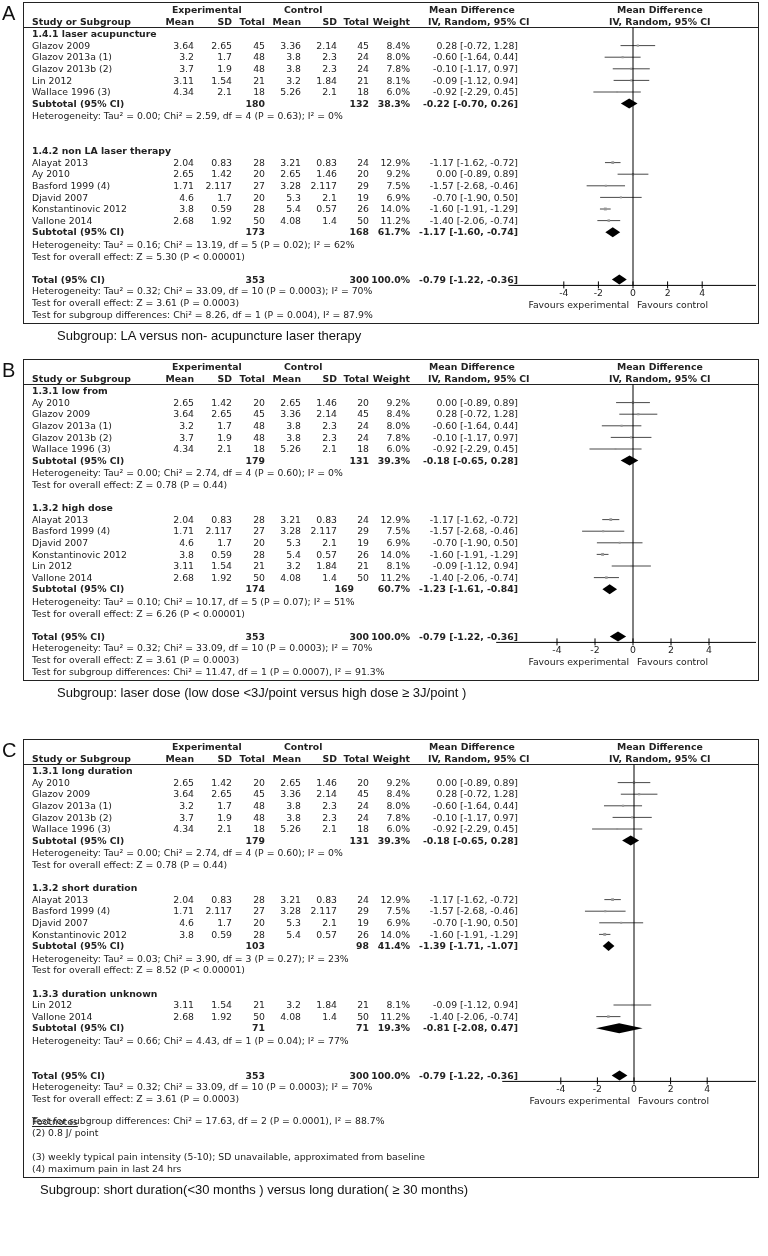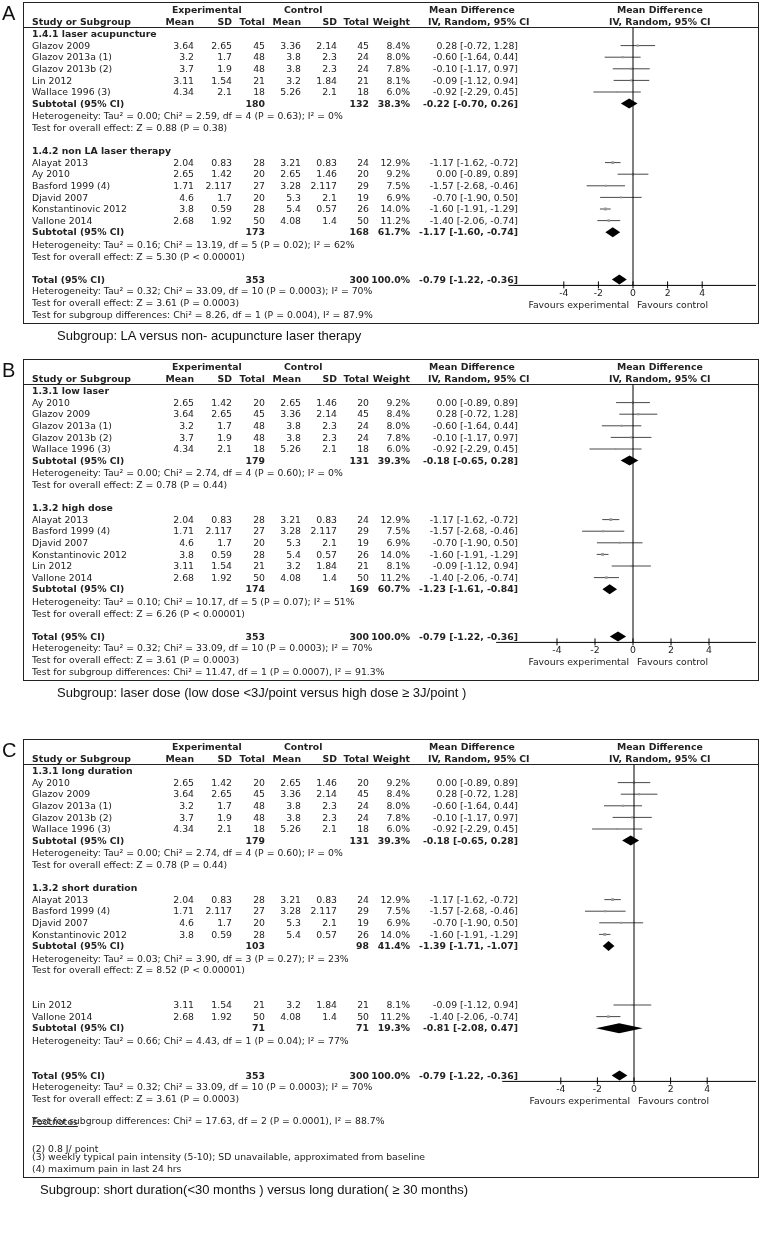--- a/index.html
+++ b/index.html
@@ -103,23 +103,20 @@
       <div class="row" style="top: 94.8px; width: 734px;">
         <span class="c b" style="left: 8px;">Subtotal (95% CI)</span>
         <span class="c b" style="right: 493px;">180</span>
         <span class="c b" style="right: 389px;">132</span>
         <span class="c b" style="right: 348px;">38.3%</span>
         <span class="c b" style="right: 240px;">-0.22 [-0.70, 0.26]</span>
       </div>
       <div class="row" style="top: 107.4px; width: 734px; text-decoration: underline;">
         <span class="c" style="left: 8px;">Heterogeneity: Tau² = 0.00; Chi² = 2.59, df = 4 (P = 0.63); I² = 0%</span>
       </div>
-      <div class="row" style="top: 119px; width: 734px;">
-        <span class="c" style="left: 8px;">Test for overall effect: Z = 0.88 (P = 0.38)</span>
-      </div>
       <div class="row" style="top: 142.2px; width: 734px;">
         <span class="c b" style="left: 8px;">1.4.2 non LA laser therapy</span>
       </div>
       <div class="row" style="top: 153.8px; width: 734px;">
         <span class="c" style="left: 8px;">Alayat 2013</span>
         <span class="c" style="right: 564px;">2.04</span>
         <span class="c" style="right: 526px;">0.83</span>
         <span class="c" style="right: 493px;">28</span>
         <span class="c" style="right: 457px;">3.21</span>
         <span class="c" style="right: 421px;">0.83</span>
@@ -291,21 +288,21 @@
         <span class="c b" style="right: 493px;">Total</span>
         <span class="c b" style="right: 457px;">Mean</span>
         <span class="c b" style="right: 421px;">SD</span>
         <span class="c b" style="right: 389px;">Total</span>
         <span class="c b" style="right: 348px;">Weight</span>
         <span class="c b" style="left: 404px;">IV, Random, 95% CI</span>
         <span class="c b" style="left: 585px;">IV, Random, 95% CI</span>
       </div>
       <div class="sep" style="top: 24.2px;"></div>
       <div class="row" style="top: 25.2px; width: 734px;">
-        <span class="c b" style="left: 8px;">1.3.1 low laser</span>
+        <span class="c b" style="left: 8px;">1.3.1 low from</span>
       </div>
       <div class="row" style="top: 36.8px; width: 734px;">
         <span class="c" style="left: 8px;">Ay 2010</span>
         <span class="c" style="right: 564px;">2.65</span>
         <span class="c" style="right: 526px;">1.42</span>
         <span class="c" style="right: 493px;">20</span>
         <span class="c" style="right: 457px;">2.65</span>
         <span class="c" style="right: 421px;">1.46</span>
         <span class="c" style="right: 389px;">20</span>
         <span class="c" style="right: 348px;">9.2%</span>
@@ -433,21 +430,21 @@
         <span class="c" style="right: 493px;">50</span>
         <span class="c" style="right: 457px;">4.08</span>
         <span class="c" style="right: 421px;">1.4</span>
         <span class="c" style="right: 389px;">50</span>
         <span class="c" style="right: 348px;">11.2%</span>
         <span class="c" style="right: 240px;">-1.40 [-2.06, -0.74]</span>
       </div>
       <div class="row" style="top: 223.4px; width: 734px;">
         <span class="c b" style="left: 8px;">Subtotal (95% CI)</span>
         <span class="c b" style="right: 493px;">174</span>
-        <span class="c b" style="right: 389px;">169</span>
+        <span class="c b" style="right: 404px;">169</span>
         <span class="c b" style="right: 348px; margin-left: 21px;">60.7%</span>
         <span class="c b" style="right: 240px;">-1.23 [-1.61, -0.84]</span>
       </div>
       <div class="row" style="top: 236px; width: 734px;">
         <span class="c" style="left: 8px;">Heterogeneity: Tau² = 0.10; Chi² = 10.17, df = 5 (P = 0.07); I² = 51%</span>
       </div>
       <div class="row" style="top: 247.6px; width: 734px;">
         <span class="c" style="left: 8px;">Test for overall effect: Z = 6.26 (P &lt; 0.00001)</span>
       </div>
       <div class="row" style="top: 270.8px; width: 734px;">
@@ -676,20 +673,23 @@
         <span class="c b" style="right: 389px;">98</span>
         <span class="c b" style="right: 348px; text-align: right;">41.4%</span>
         <span class="c b" style="right: 240px;">-1.39 [-1.71, -1.07]</span>
       </div>
       <div class="row" style="top: 212.8px; width: 734px;">
         <span class="c" style="left: 8px;">Heterogeneity: Tau² = 0.03; Chi² = 3.90, df = 3 (P = 0.27); I² = 23%</span>
       </div>
       <div class="row" style="top: 224.4px; width: 734px;">
         <span class="c" style="left: 8px;">Test for overall effect: Z = 8.52 (P &lt; 0.00001)</span>
       </div>
+      <div class="row" style="top: 247.6px; width: 734px;">
+        <span class="c b" style="left: 8px;">1.3.3 duration unknown</span>
+      </div>
       <div class="row" style="top: 259.2px; width: 734px;">
         <span class="c" style="left: 8px;">Lin 2012</span>
         <span class="c" style="right: 564px;">3.11</span>
         <span class="c" style="right: 526px;">1.54</span>
         <span class="c" style="right: 493px;">21</span>
         <span class="c" style="right: 457px;">3.2</span>
         <span class="c" style="right: 421px;">1.84</span>
         <span class="c" style="right: 389px;">21</span>
         <span class="c" style="right: 348px;">8.1%</span>
         <span class="c" style="right: 240px;">-0.09 [-1.12, 0.94]</span>
@@ -727,21 +727,21 @@
       </div>
       <div class="row" style="top: 353px; width: 734px;">
         <span class="c" style="left: 8px;">Test for overall effect: Z = 3.61 (P = 0.0003)</span>
       </div>
       <div class="row" style="top: 375px; width: 734px;">
         <span class="c" style="left: 8px;">Test for subgroup differences: Chi² = 17.63, df = 2 (P = 0.0001), I² = 88.7%</span>
       </div>
       <div class="row" style="top: 376.2px; width: 734px;">
         <span class="c fn" style="left: 8px;">Footnotes</span>
       </div>
-      <div class="row" style="top: 403px; width: 734px;">
+      <div class="row" style="top: 387px; width: 734px;">
         <span class="c" style="left: 8px;">(2) 0.8 J/ point</span>
       </div>
       <div class="row" style="top: 411px; width: 734px;">
         <span class="c" style="left: 8px;">(3) weekly typical pain intensity (5-10); SD unavailable, approximated from baseline</span>
       </div>
       <div class="row" style="top: 422.6px; width: 734px;">
         <span class="c" style="left: 8px;">(4) maximum pain in last 24 hrs</span>
       </div>
       <svg class="plot" width="734" height="437.2000000000003">
         <g>

